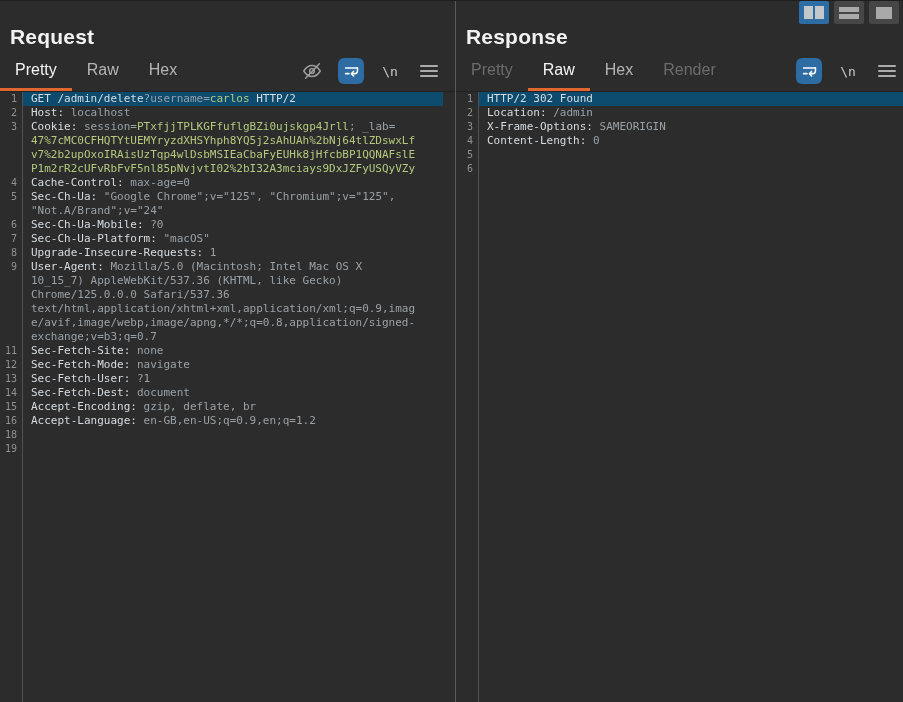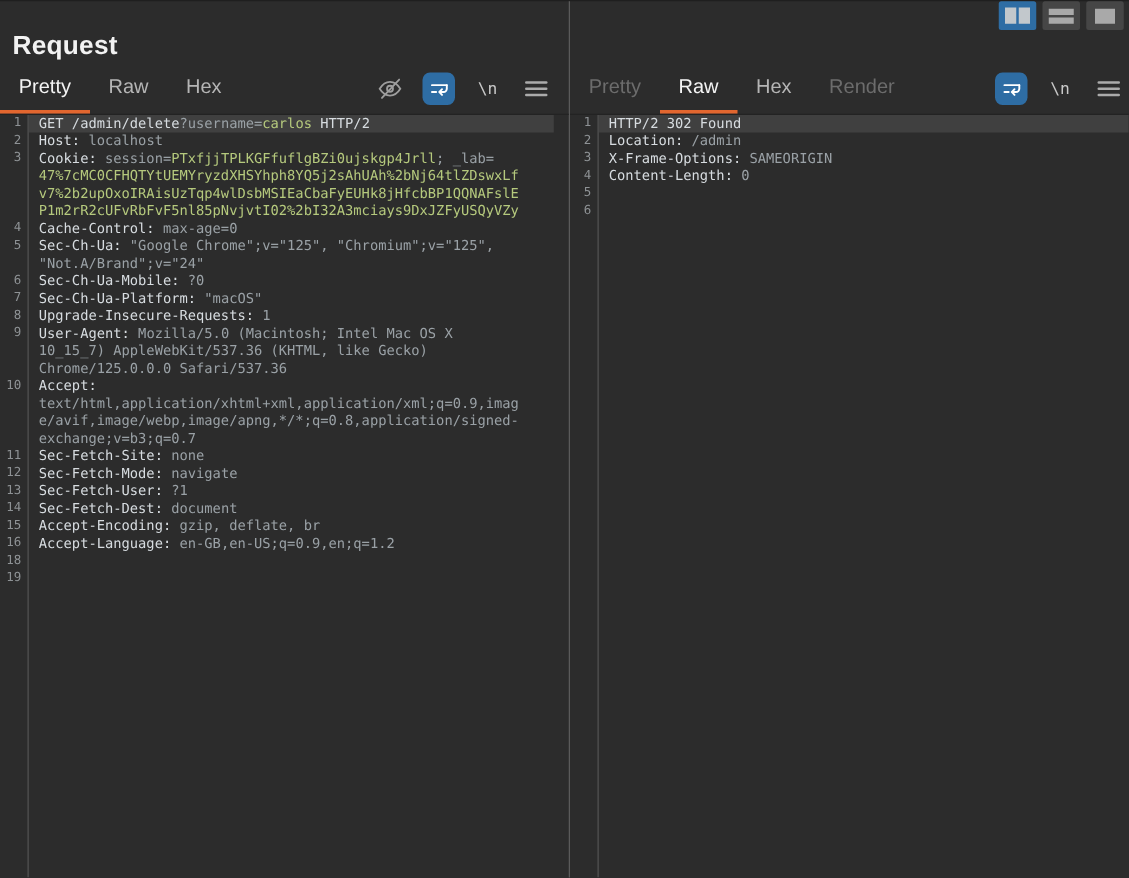--- a/index.html
+++ b/index.html
@@ -28,21 +28,21 @@
   .hamburger{display:flex;flex-direction:column;gap:3px}
   .hamburger i{width:18px;height:2px;background:#ababab;border-radius:1px}
   
   .editor{flex:1;position:relative;border-top:1px solid #232323;overflow:hidden;
     font-family:"DejaVu Sans Mono",monospace;font-size:11px}
   .editor::before{content:"";position:absolute;left:22px;top:0;bottom:0;width:1px;background:#525252}
   .code-row{display:flex;height:14px;line-height:14px}
   #request-editor .code-row{padding-right:12px}
   .ln{width:17px;flex:none;text-align:right;color:#8e9295;font-size:10px;padding-right:6px}
   .txt{flex:1;padding-left:8px;white-space:pre;overflow:hidden}
-  .txt.sel{background:#404040}
+  .txt.sel{background:#0c4a6e}
   .c-b{color:#d7dce0}
   .c-m{color:#9aa1a6}
   .c-v{color:#b5c97d}
   
   .view-controls{position:absolute;top:0;right:4px;display:flex;gap:5px;z-index:5}
   .vc-btn{width:30px;height:23px;border:none;border-radius:2px;background:#464646;
     display:flex;align-items:center;justify-content:center;gap:2px;padding:0;cursor:default}
   .vc-btn.active{background:#2e6da4}
   .vc-col{width:9px;height:13px;background:#c2c8cc}
   .vc-stack{display:flex;flex-direction:column;gap:2px}
@@ -141,24 +141,20 @@
       </div>
       <div class="code-row">
         <span class="ln"></span>
         <span class="txt"><span class="c-m">10_15_7) AppleWebKit/537.36 (KHTML, like Gecko)</span></span>
       </div>
       <div class="code-row">
         <span class="ln"></span>
         <span class="txt"><span class="c-m">Chrome/125.0.0.0 Safari/537.36</span></span>
       </div>
       <div class="code-row">
-        <span class="ln">10</span>
-        <span class="txt"><span class="c-b">Accept:</span></span>
-      </div>
-      <div class="code-row">
         <span class="ln"></span>
         <span class="txt"><span class="c-m">text/html,application/xhtml+xml,application/xml;q=0.9,imag</span></span>
       </div>
       <div class="code-row">
         <span class="ln"></span>
         <span class="txt"><span class="c-m">e/avif,image/webp,image/apng,*/*;q=0.8,application/signed-</span></span>
       </div>
       <div class="code-row">
         <span class="ln"></span>
         <span class="txt"><span class="c-m">exchange;v=b3;q=0.7</span></span>
@@ -208,20 +204,21 @@
       <span class="vc-stack">
           <span class="vc-row"></span>
           <span class="vc-row"></span>
         </span>
     </button>
     <button class="vc-btn">
       <span class="vc-sq"></span>
     </button>
   </div>
   <div class="panel-header">
+    <div class="panel-title">Response</div>
     <div class="tabs">
       <div class="tab disabled">Pretty</div>
       <div class="tab selected">Raw</div>
       <div class="tab">Hex</div>
       <div class="tab disabled">Render</div>
     </div>
     <div class="tab-icons">
       <button class="icon-btn active">
         <svg width="17" height="17" viewBox="0 0 20 20" fill="none" stroke="#ffffff" stroke-width="1.8" stroke-linecap="round">
           <path d="M3 6h14"></path>

